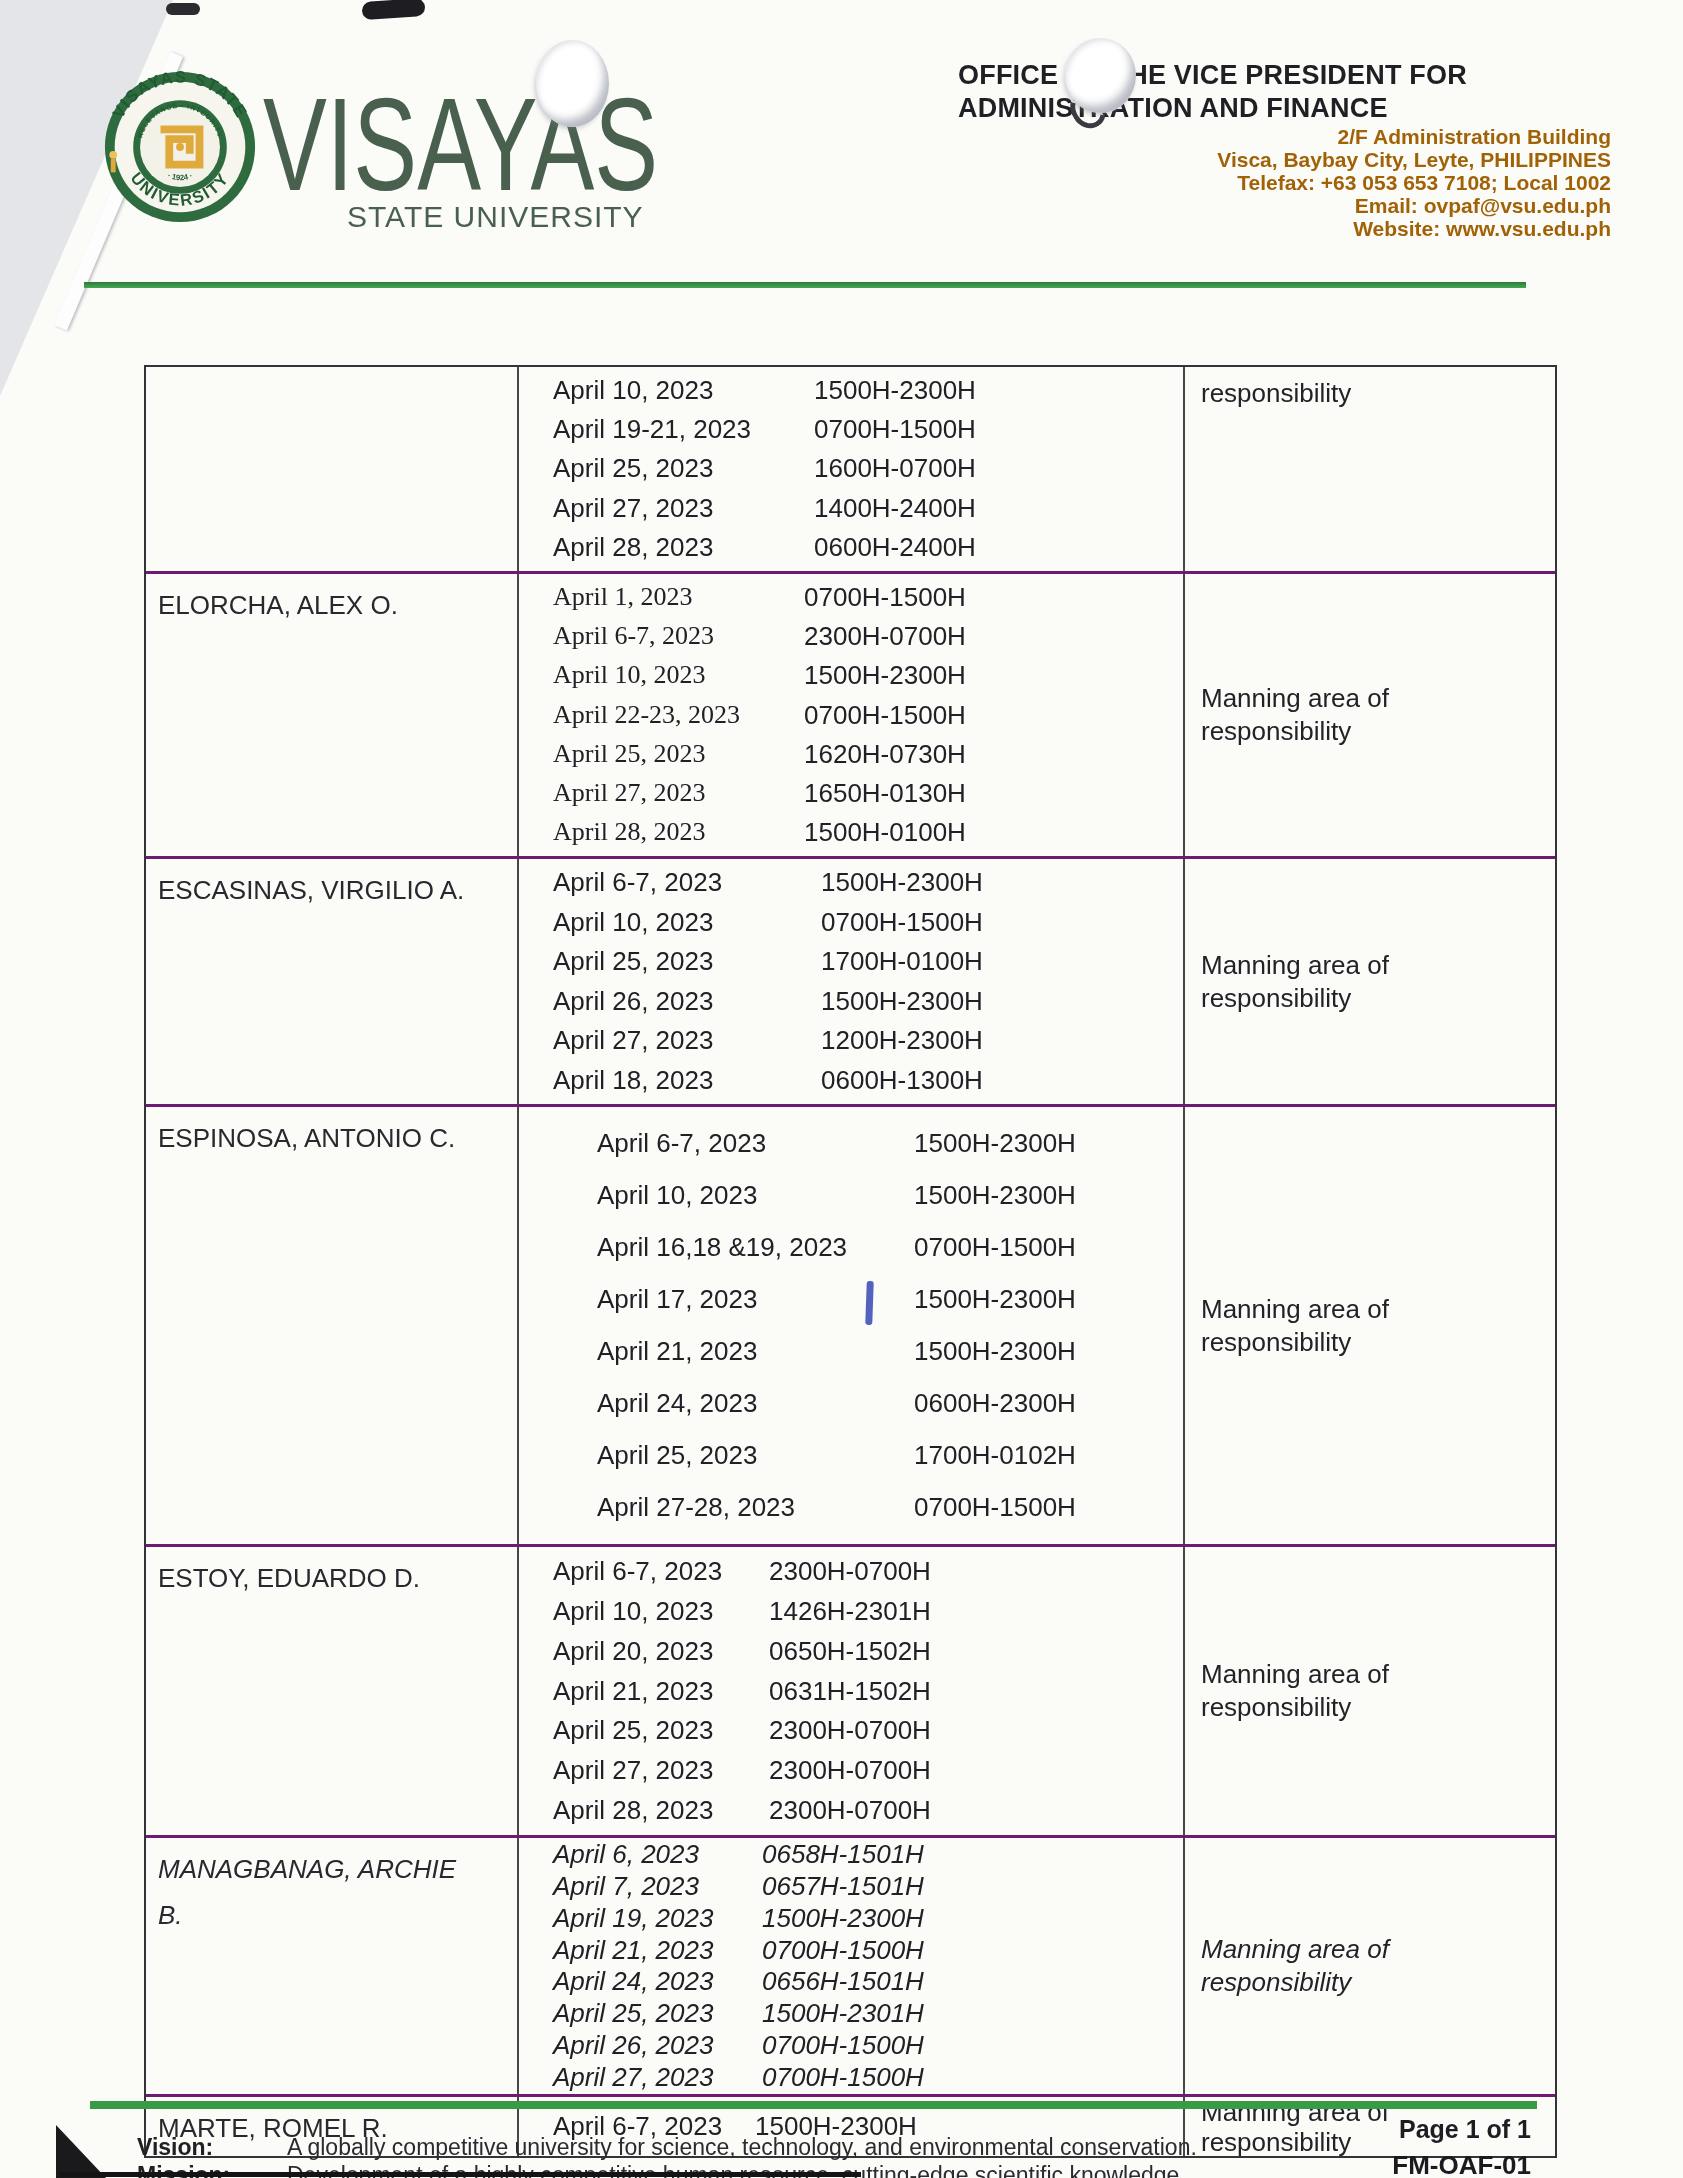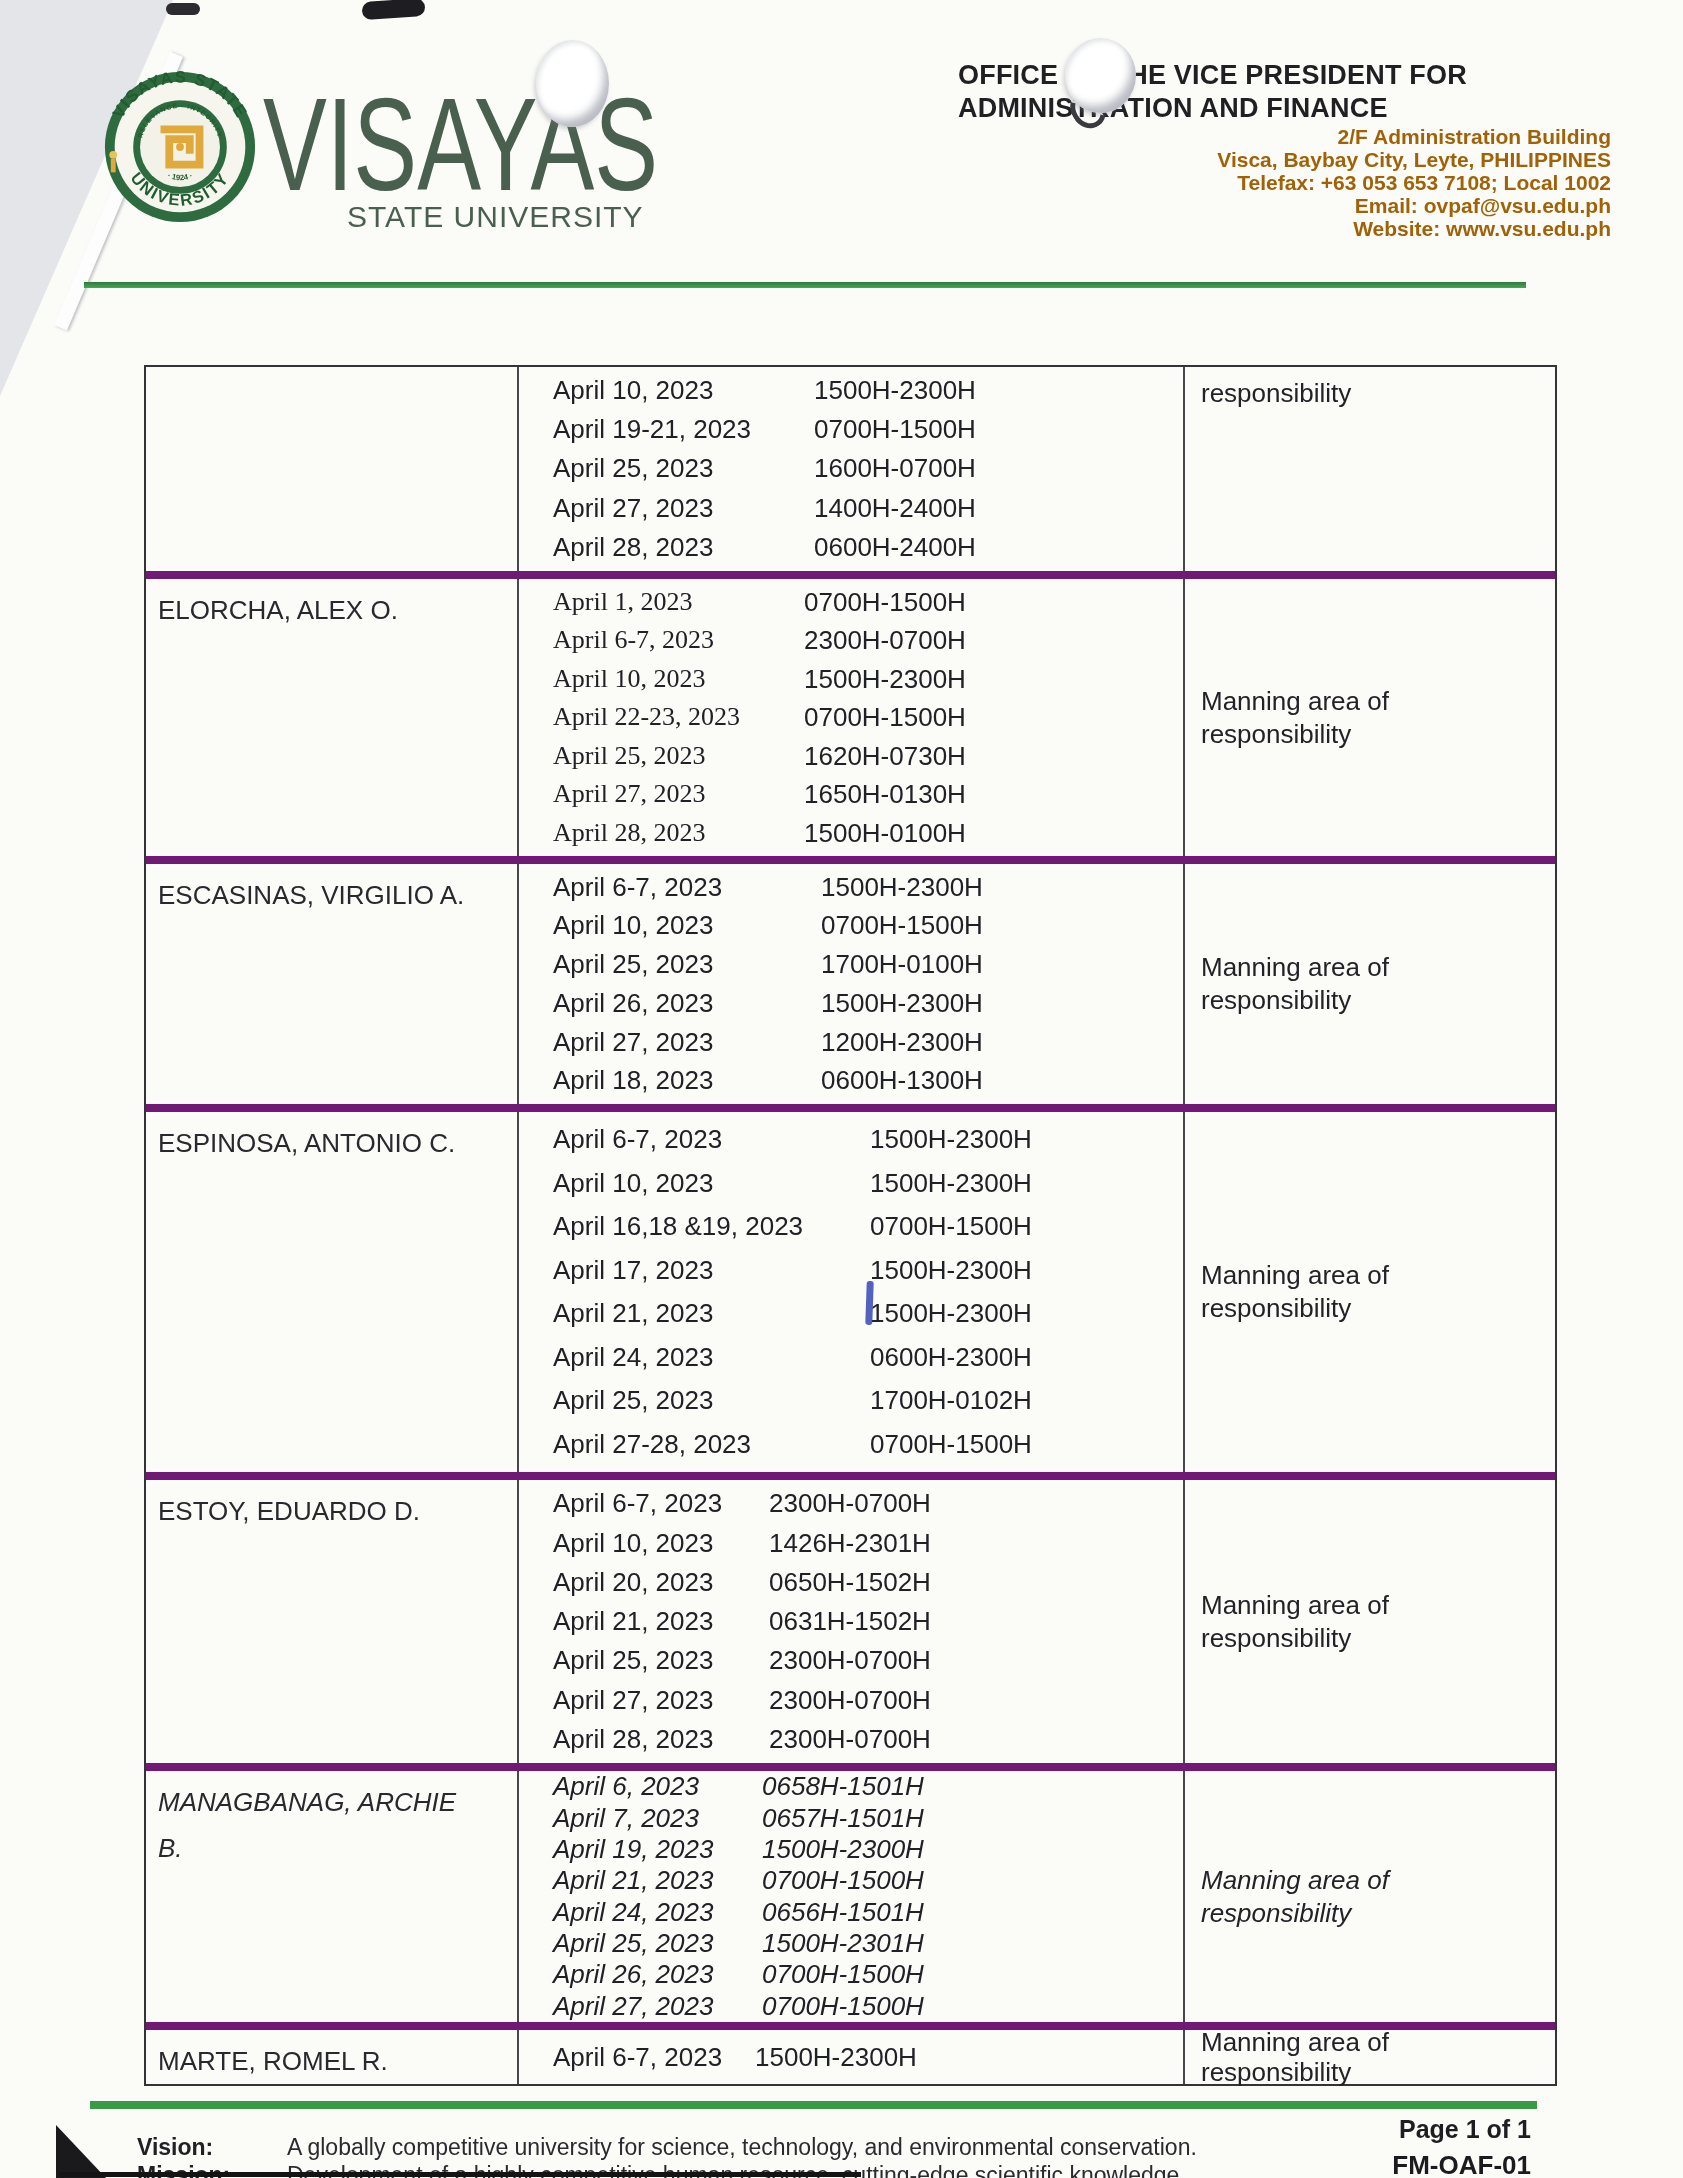--- a/index.html
+++ b/index.html
@@ -32,26 +32,26 @@
   .wordmark{position:absolute;left:263px;top:85px;font-size:131px;line-height:119px;font-weight:400;
     color:#4a604f;transform:scaleX(.73);transform-origin:left top;letter-spacing:0;white-space:nowrap;}
   .wordsub{position:absolute;left:347px;top:200px;font-size:30px;letter-spacing:1px;color:#4a604f;white-space:nowrap;}
   .office{position:absolute;left:958px;top:59px;width:653px;}
   .office-title{font-size:27px;font-weight:bold;line-height:33px;color:#1f1f24;letter-spacing:0.2px;}
   .office-address{font-size:21px;font-weight:bold;line-height:23px;color:#a16207;text-align:right;}
   .rule-top{position:absolute;left:84px;top:282px;width:1442px;height:6px;
     background:linear-gradient(#2f7a3c,#45a854);}
   
   .doc-table{position:absolute;left:144px;top:325px;width:1413px;border:2.5px solid #333338;box-sizing:border-box;margin-top:40px;}
-  .trow{display:flex;box-sizing:border-box;border-top:8px solid #701a75;}
+  .trow{display:flex;box-sizing:border-box;border-top:3px solid #701a75;}
   .trow:first-child{border-top:none;}
   .trow:nth-child(1){height:204px;}
   .trow:nth-child(2){height:285px;}
   .trow:nth-child(3){height:248px;}
-  .trow:nth-child(4){height:368px;}
+  .trow:nth-child(4){height:440px;gap:44px;}
   .trow:nth-child(5){height:291px;}
   .trow:nth-child(6){height:259px;font-style:italic;}
   .trow:nth-child(7){height:62px;}
   .cell-name{width:373px;box-sizing:border-box;border-right:2px solid #46464c;
     padding:8px 10px 0 12px;font-size:26px;line-height:46px;white-space:pre-line;color:#28282e;}
   .cell-sched{flex:1;display:flex;flex-direction:column;justify-content:space-evenly;
     padding-left:34px;box-sizing:border-box;}
   .srow{display:flex;font-size:26px;color:#202027;}
   .sdate{display:inline-block;}
   .trow:nth-child(1) .sdate{width:261px;}

